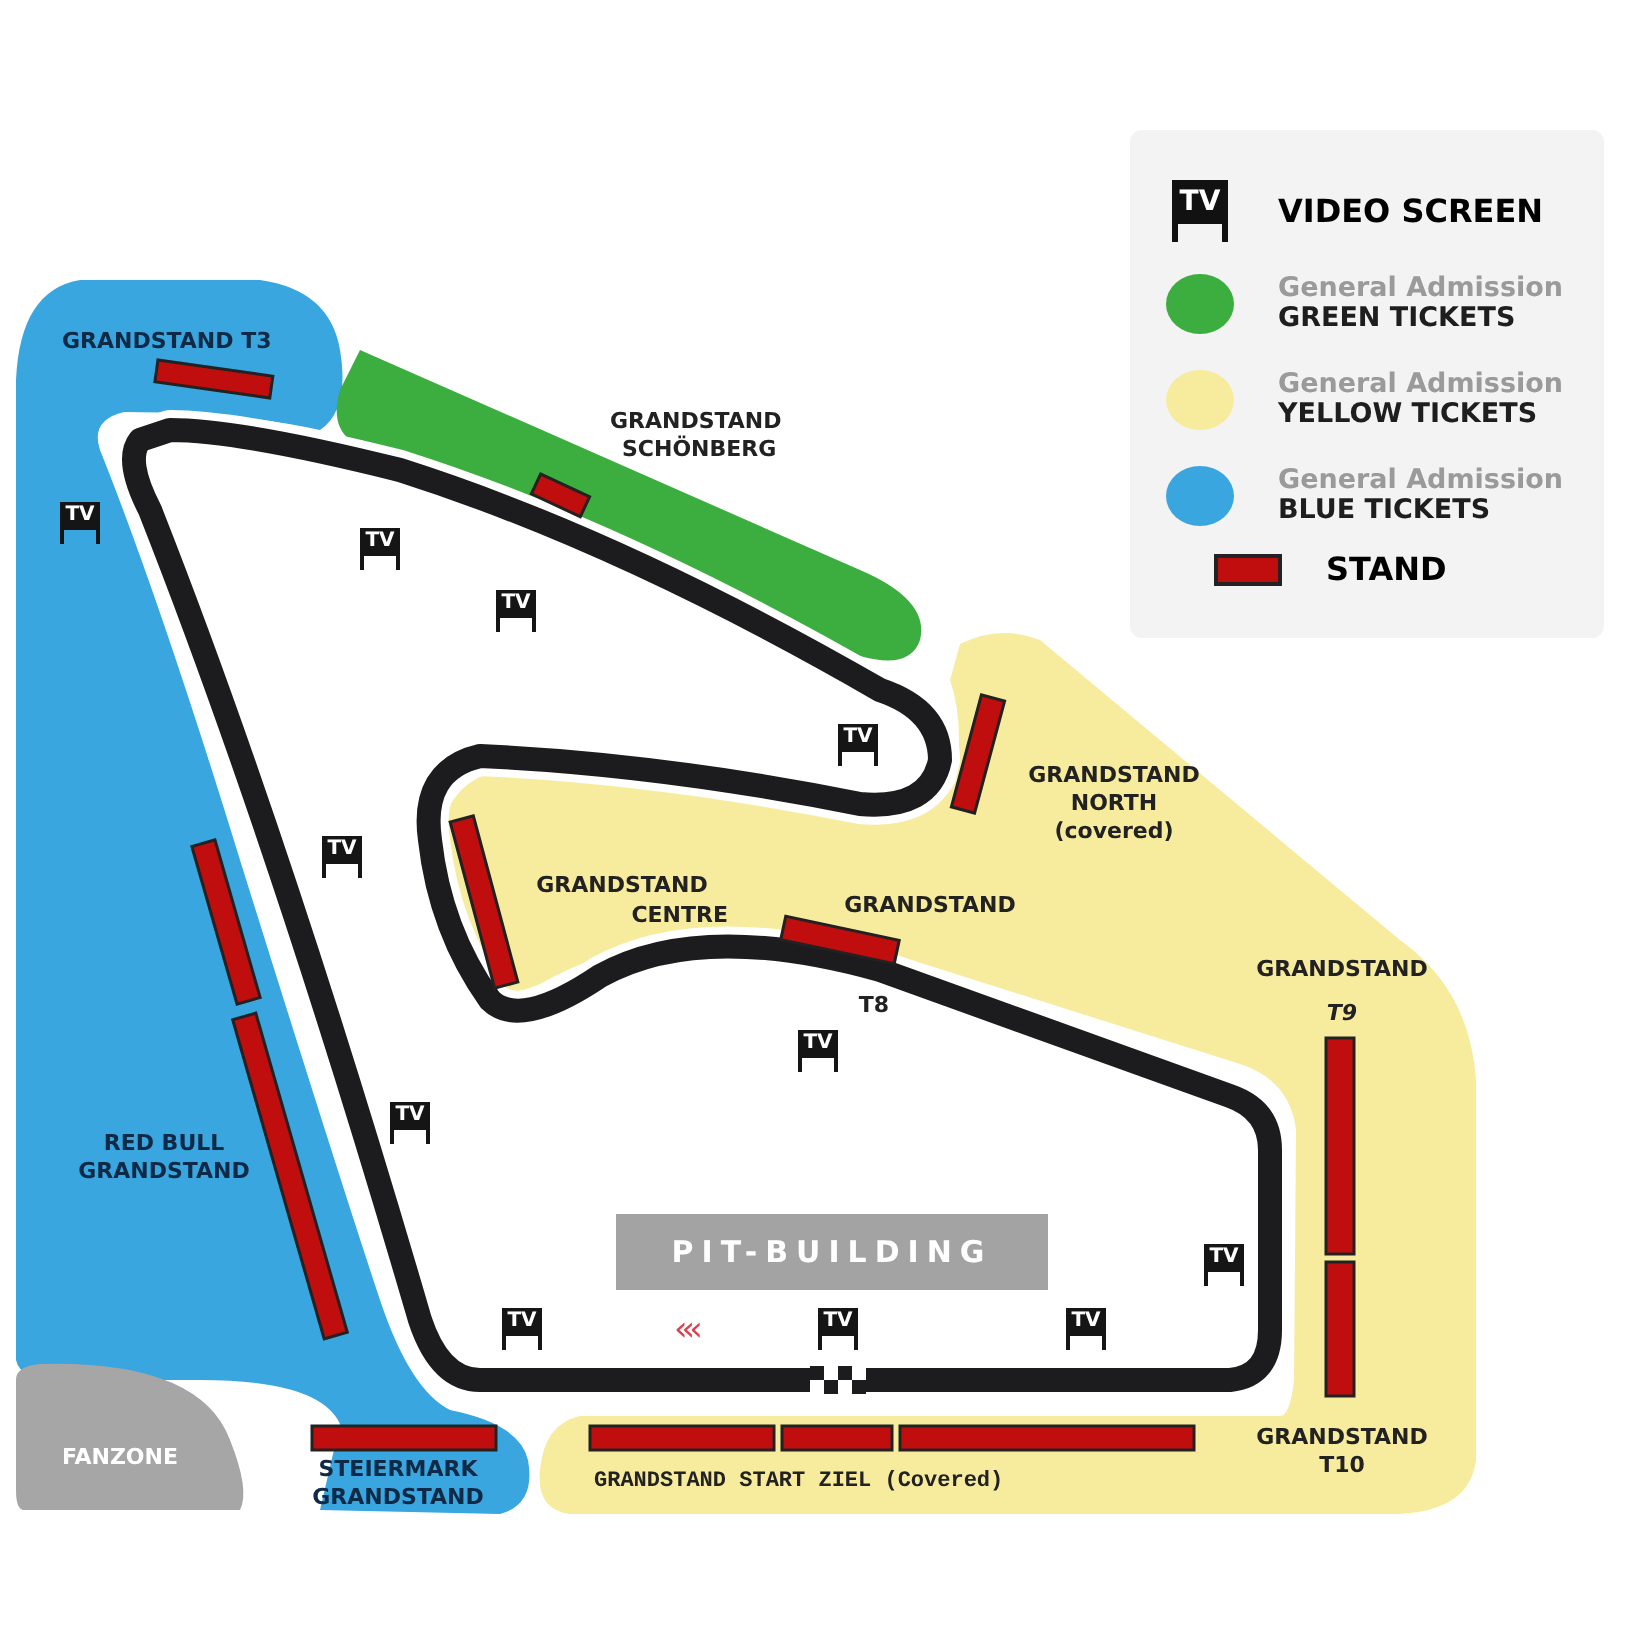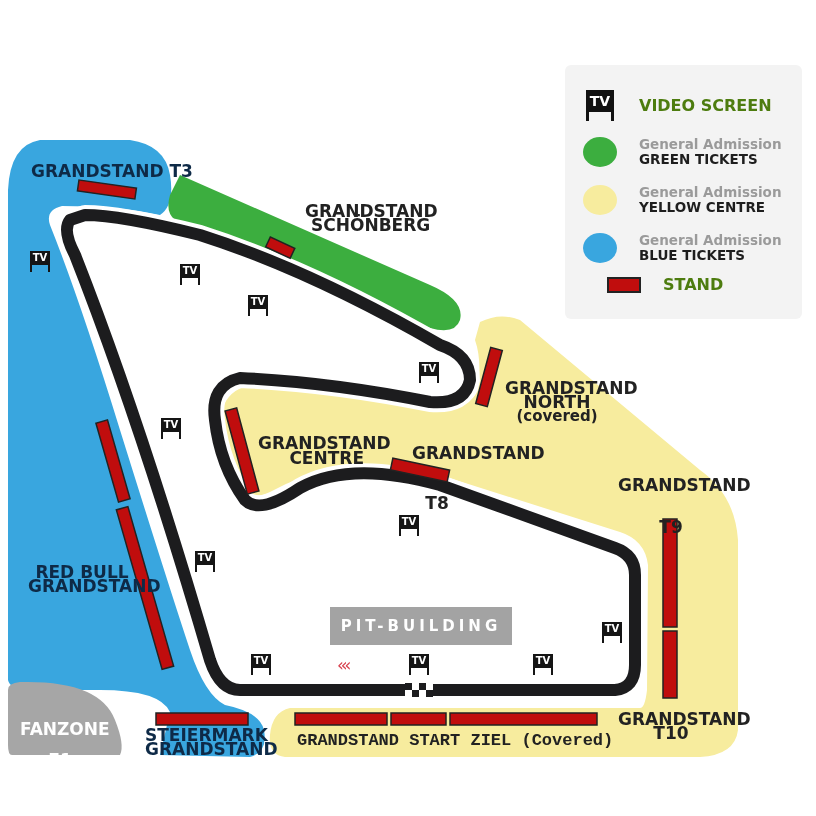--- a/index.html
+++ b/index.html
@@ -1,38 +1,38 @@
 <!DOCTYPE html>
 <html><head>
 <meta charset="utf-8">
 <style>
   html, body { margin:0; padding:0; background:#ffffff; }
   body { width:816px; height:816px; position:relative; overflow:hidden; font-family:"DejaVu Sans", sans-serif; }
   #map { position:absolute; left:0; top:0; width:816px; height:816px; }
-  .lbl { position:absolute; font-weight:bold; font-size:17px; line-height:14px; text-align:center; color:#222; white-space:nowrap; }
+  .lbl { position:absolute; font-weight:bold; font-size:11px; line-height:14px; text-align:center; color:#222; white-space:nowrap; }
   .lbl.dark-blue { color:#0e2a47; }
   .lbl.white { color:#ffffff; }
   .legend { position:absolute; left:565px; top:65px; width:237px; height:254px; background:#f3f3f3; border-radius:6px; }
   .leg-row { position:absolute; left:18px; display:flex; align-items:center; }
   .leg-sw { width:34px; display:flex; justify-content:center; }
   .leg-text { margin-left:22px; }
-  .leg-main { font-weight:bold; font-size:16px; color:#4d7c0f; }
+  .leg-main { font-weight:bold; font-size:16px; color:#000000; }
   .leg-sub { font-weight:bold; font-size:13.5px; color:#9a9a9a; line-height:15px; }
   .leg-sub2 { font-weight:bold; font-size:13.5px; color:#1e1e1e; line-height:15px; }
   .dot { width:34px; height:30px; border-radius:50%; }
   .stand-sw { width:30px; height:12px; background:#c00d0d; border:2px solid #222; }
   .tv-big { width:28px; height:30px; position:relative; }
   .tv-big .scr { position:absolute; left:0; top:0; width:28px; height:22px; background:#111; color:#fff; font-weight:bold; font-size:14px; text-align:center; line-height:22px; }
   .tv-big .legL, .tv-big .legR { position:absolute; top:22px; width:3px; height:9px; background:#111; }
   .tv-big .legL { left:0; } .tv-big .legR { right:0; }
   .tv { position:absolute; width:20px; height:21px; }
   .tv .scr { position:absolute; left:0; top:0; width:20px; height:14px; background:#151515; color:#fff; font-weight:bold; font-size:10px; text-align:center; line-height:14px; }
   .tv .legL, .tv .legR { position:absolute; top:14px; width:2px; height:7px; background:#151515; }
   .tv .legL { left:0; } .tv .legR { right:0; }
-  .pit { position:absolute; left:330px; top:607px; width:182px; height:38px; background:#a3a3a3; color:#fff; font-weight:bold; font-size:15px; letter-spacing:4px; text-align:center; line-height:38px; }
+  .pit { position:absolute; left:308px; top:607px; width:216px; height:38px; background:#a3a3a3; color:#fff; font-weight:bold; font-size:15px; letter-spacing:4px; text-align:center; line-height:38px; }
   .arrows { position:absolute; left:337px; top:655px; color:#d8414e; font-size:17px; letter-spacing:-3px; }
 </style>
 </head>
 <body>
 
 <svg id="map" viewBox="0 0 816 816" xmlns="http://www.w3.org/2000/svg">
 
   <path d="M40,140 Q10,145 8,190 L8,680 Q10,690 30,690 L100,690 Q160,690 170,712 L160,755 L250,757 Q268,752 264,730 Q260,712 225,705 Q205,695 190,650 Q170,590 120,430 Q80,300 50,225 Q45,210 62,206 Q120,206 160,215 Q175,205 170,175 Q165,145 130,140 Z" fill="#39a6df"></path>
 
   <path d="M8,690 Q8,683 20,682 Q100,680 115,720 Q125,745 120,755 L12,755 Q8,755 8,745 Z" fill="#a6a6a6"></path>
@@ -68,27 +68,27 @@
     <rect x="391" y="713" width="55" height="12"></rect>
     <rect x="450" y="713" width="147" height="12"></rect>
   </g>
 </svg>
 
 <div class="lbl dark-blue" style="left:31px;top:164px;">GRANDSTAND T3</div>
 <div class="lbl" style="left:305px;top:204px;">GRANDSTAND</div>
 <div class="lbl" style="left:311px;top:218px;">SCHÖNBERG</div>
 <div class="lbl" style="left:505px;top:381px;width:104px;">GRANDSTAND</div>
 <div class="lbl" style="left:505px;top:395px;width:104px;text-align:center;">NORTH</div>
-<div class="lbl" style="left:505px;top:409px;width:104px;font-size:15px;">(covered)</div>
+<div class="lbl" style="left:505px;top:409px;width:104px;font-size:11px;">(covered)</div>
 <div class="lbl" style="left:258px;top:436px;width:106px;">GRANDSTAND</div>
 <div class="lbl" style="left:258px;top:451px;width:106px;text-align:right;">CENTRE</div>
 <div class="lbl" style="left:412px;top:446px;width:106px;">GRANDSTAND</div>
 <div class="lbl" style="left:412px;top:460px;width:50px;margin-top:36px;">T8</div>
 <div class="lbl" style="left:618px;top:478px;width:106px;">GRANDSTAND</div>
-<div class="lbl" style="left:618px;top:520px;width:106px;">T9</div>
+<div class="lbl" style="left:618px;top:500px;width:106px;font-style:italic;">T9</div>
 <div class="lbl" style="left:618px;top:712px;width:106px;">GRANDSTAND</div>
 <div class="lbl" style="left:618px;top:726px;width:106px;">T10</div>
 <div class="lbl dark-blue" style="left:28px;top:565px;width:108px;">RED BULL</div>
 <div class="lbl dark-blue" style="left:28px;top:579px;width:108px;">GRANDSTAND</div>
 <div class="lbl white" style="left:20px;top:708px;width:80px;margin-top:45px;">F1</div>
 <div class="lbl white" style="left:20px;top:722px;width:80px;text-align:center;">FANZONE</div>
 <div class="lbl dark-blue" style="left:145px;top:728px;width:108px;">STEIERMARK</div>
 <div class="lbl dark-blue" style="left:145px;top:742px;width:108px;">GRANDSTAND</div>
 <div class="lbl" style="left:297px;top:734px;font-family:Liberation Mono, monospace;">GRANDSTAND START ZIEL (Covered)</div>
 
@@ -172,21 +172,21 @@
         <div class="leg-sub">General Admission</div>
         <div class="leg-sub2">GREEN TICKETS</div>
       </div>
   </div>
   <div class="leg-row" style="top:120px;">
     <div class="leg-sw">
         <div class="dot" style="background:#f7ec9e;"></div>
       </div>
     <div class="leg-text">
         <div class="leg-sub">General Admission</div>
-        <div class="leg-sub2">YELLOW CENTRE</div>
+        <div class="leg-sub2">YELLOW TICKETS</div>
       </div>
   </div>
   <div class="leg-row" style="top:168px;">
     <div class="leg-sw">
         <div class="dot" style="background:#39a6df;"></div>
       </div>
     <div class="leg-text">
         <div class="leg-sub">General Admission</div>
         <div class="leg-sub2">BLUE TICKETS</div>
       </div>

